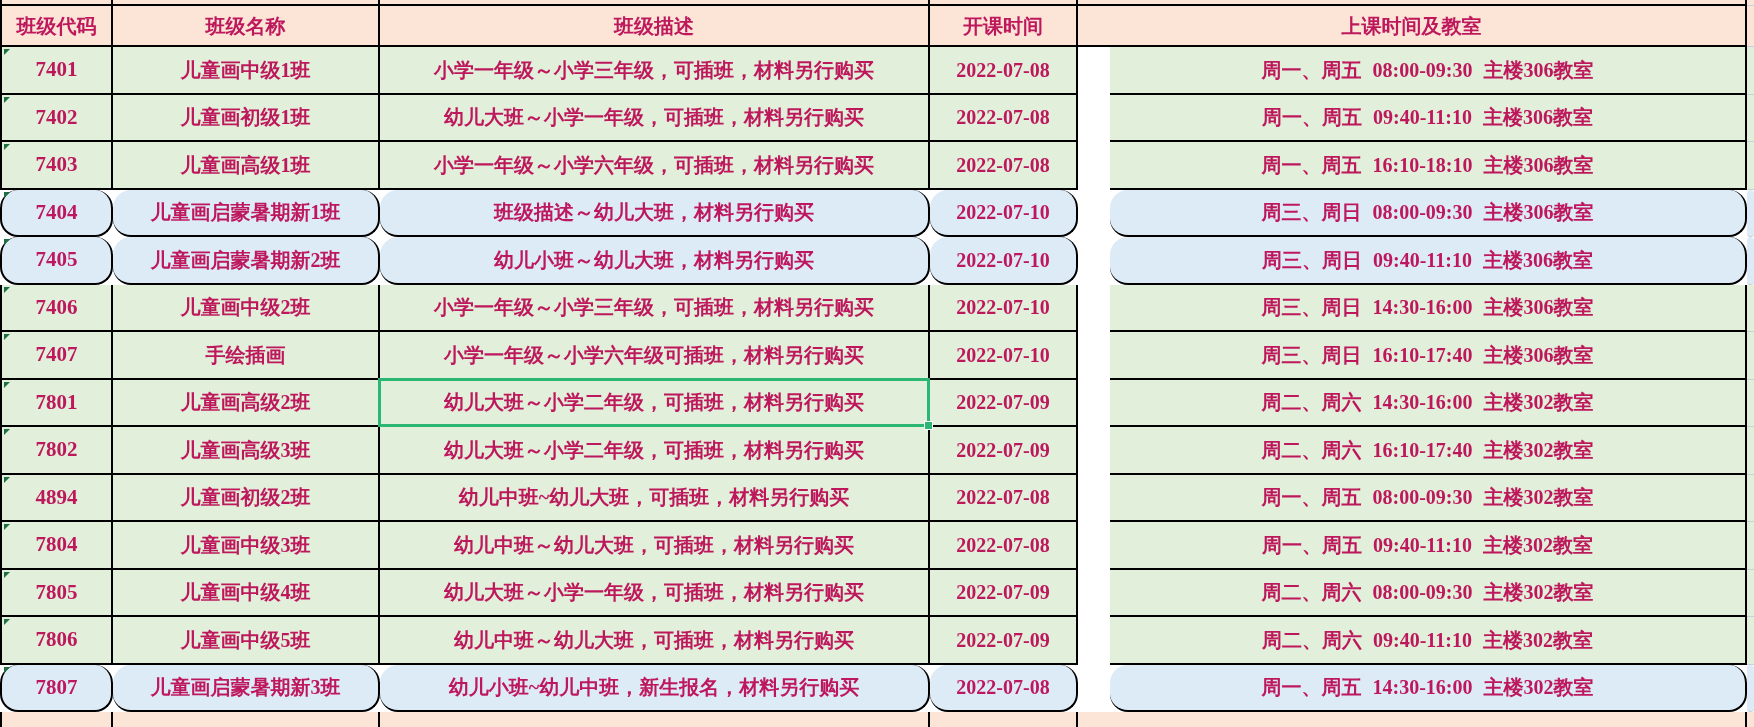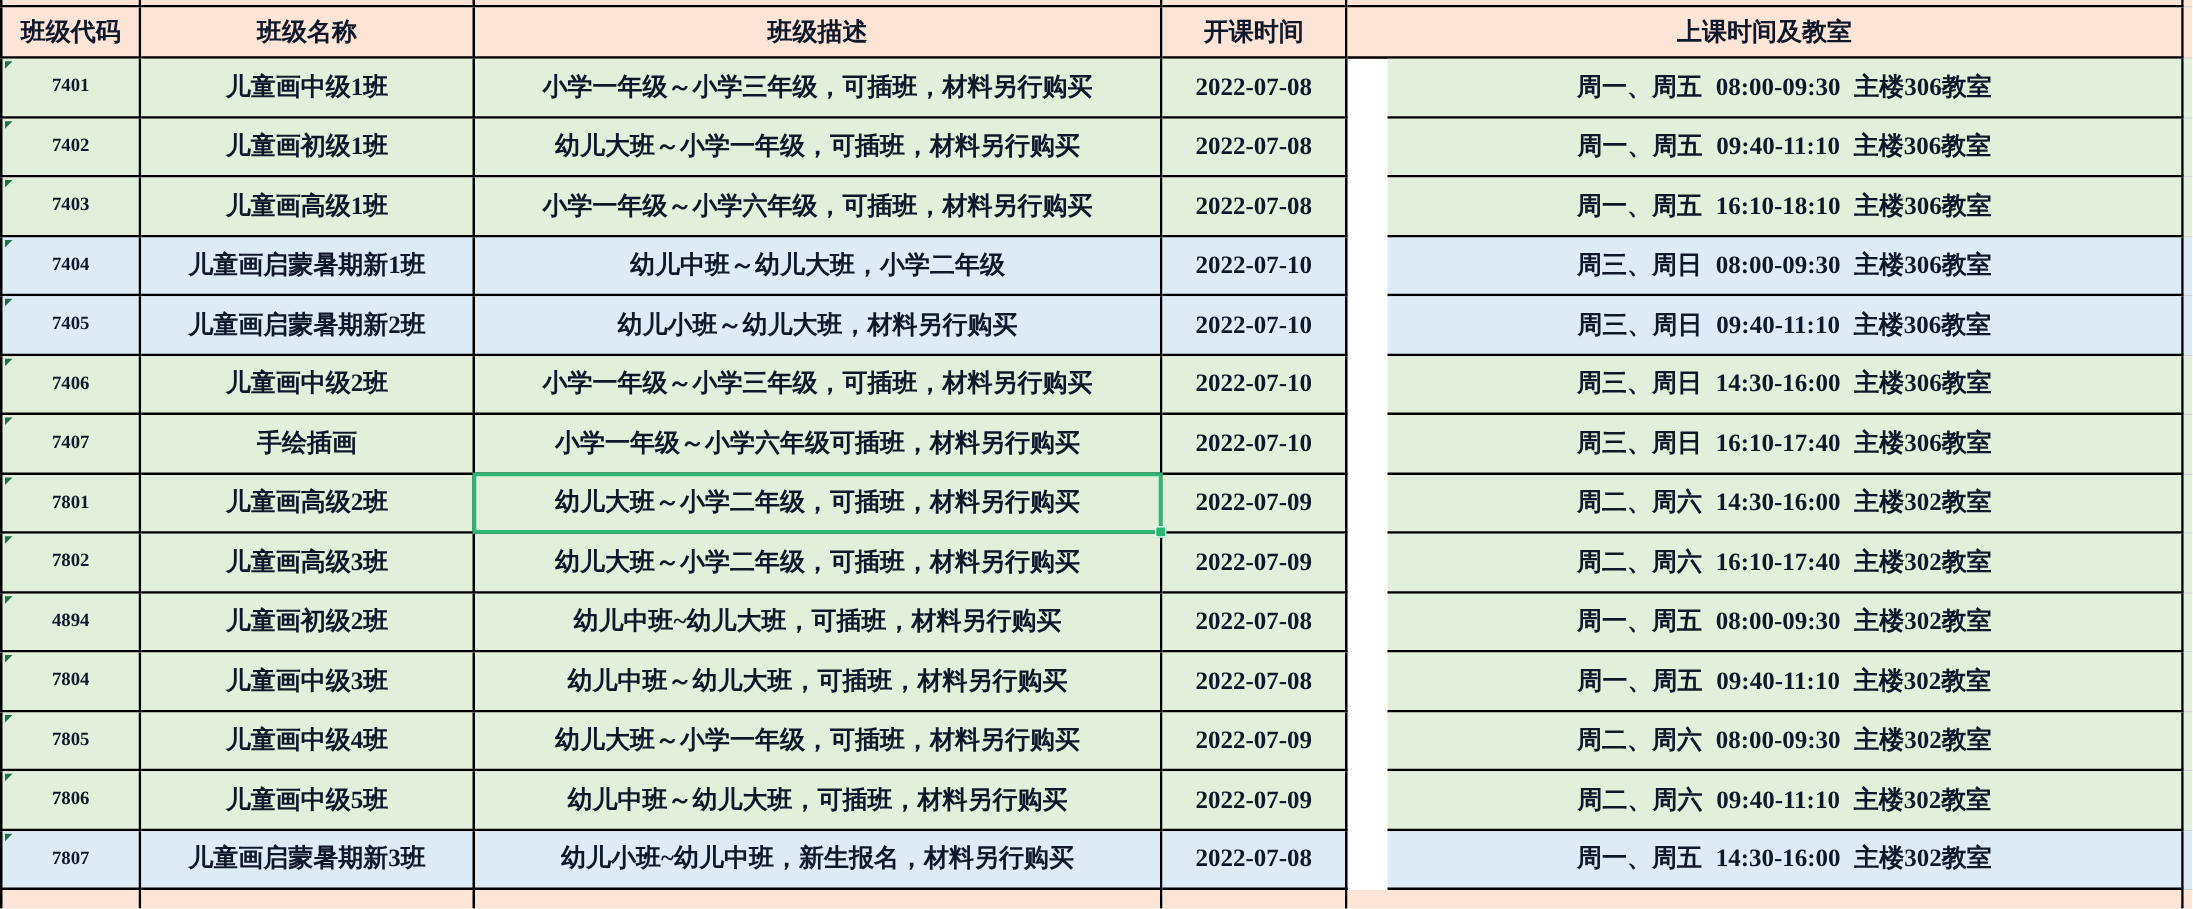--- a/index.html
+++ b/index.html
@@ -4,51 +4,51 @@
 <style>
   html,body{margin:0;padding:0;background:#ffffff;}
   .sheet{
     position:relative;
     width:1754px;height:727px;
     display:grid;
     grid-template-columns:113px 267px 550px 148px 669px 7px;
     grid-template-rows:6px 41px repeat(14,47.5px) 15px;
     font-family:"Liberation Serif","DejaVu Serif",serif;
     font-weight:700;
-    color:#0f172a;
+    color:#be185d;
     background:#fff;
     overflow:hidden;
     text-align:right;
   }
   .cell{
     box-sizing:border-box;
     display:flex;align-items:center;justify-content:center;
     border-right:2px solid var(--grid-border,#000);
     border-bottom:2px solid var(--grid-border,#000);
     font-size:20px;
     line-height:1;
     position:relative;
     overflow:visible;
     white-space:nowrap;
   }
   .first{border-left:2px solid var(--grid-border,#000);}
   .hdr{background:var(--header-fill,#fce4d6);font-size:20px;}
   .green{background:var(--green-fill,#e2efda);}
-  .blue{background:var(--blue-fill,#ddebf7);}
+  .blue{background:var(--blue-fill,#ddebf7);border-radius:18px;}
   .peach{background:var(--header-fill,#fce4d6);}
   .sliver-top{border-bottom:2px solid var(--grid-border,#000);}
   .sliver-bottom{border-bottom:none;}
   
   .strip{
     border-right:none;
     border-bottom:1px solid var(--thin-gridline,#c9cfd6);
   }
   .strip.sliver-bottom{border-bottom:none;}
   .schedule{word-spacing:6px;margin-left:32px;}
-  .code-cell{font-size:15px;}
+  .code-cell{font-size:21px;}
   
   .err-tri{
     position:absolute;left:2px;top:2px;
     width:0;height:0;
     border-top:6px solid var(--error-triangle,#1e7145);
     border-right:6px solid transparent;
     pointer-events:none;
   }
   
   .sel-border{
@@ -110,21 +110,21 @@
     <div class="cell green name">儿童画高级1班</div>
     <div class="cell green desc">小学一年级～小学六年级，可插班，材料另行购买</div>
     <div class="cell green start">2022-07-08</div>
     <div class="cell green schedule">周一、周五 16:10-18:10 主楼306教室</div>
     <div class="cell green strip"></div>
     <div class="cell blue code-cell first">
       <span class="err-tri"></span>
       <span>7404</span>
     </div>
     <div class="cell blue name">儿童画启蒙暑期新1班</div>
-    <div class="cell blue desc">幼儿中班～幼儿大班，小学二年级</div>
+    <div class="cell blue desc">班级描述～幼儿大班，材料另行购买</div>
     <div class="cell blue start">2022-07-10</div>
     <div class="cell blue schedule">周三、周日 08:00-09:30 主楼306教室</div>
     <div class="cell blue strip"></div>
     <div class="cell blue code-cell first">
       <span class="err-tri"></span>
       <span>7405</span>
     </div>
     <div class="cell blue name">儿童画启蒙暑期新2班</div>
     <div class="cell blue desc">幼儿小班～幼儿大班，材料另行购买</div>
     <div class="cell blue start">2022-07-10</div>

